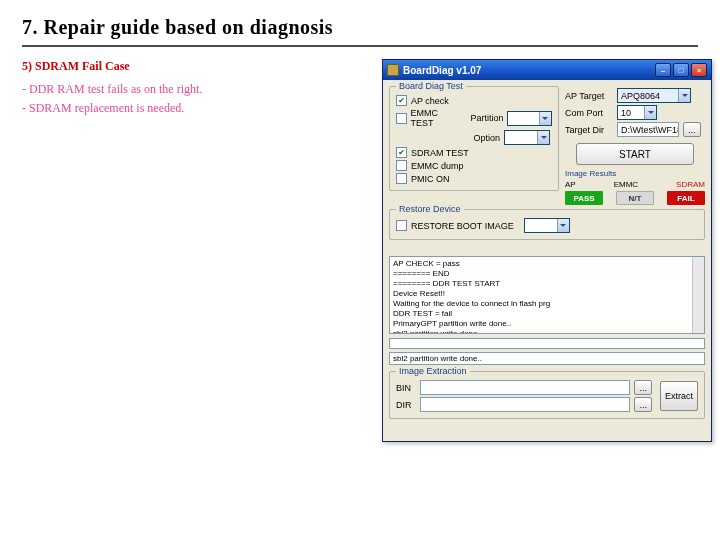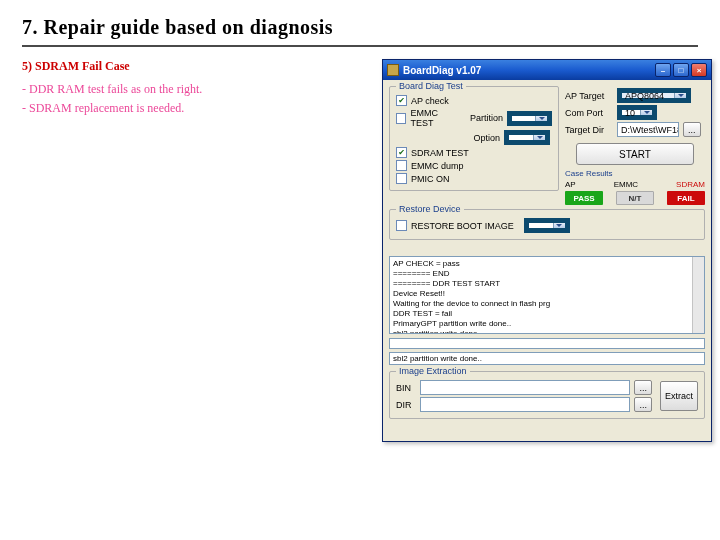--- a/index.html
+++ b/index.html
@@ -22,21 +22,21 @@
   .winbtn { width:16px; height:14px; background:linear-gradient(#6fa5f0,#2a66ce); border:1px solid #0a246a; border-radius:2px; display:flex; align-items:center; justify-content:center; font-size:8px; color:#fff; }
   .winbtn.close { background:linear-gradient(#f07d6f,#d43a25); }
   .client { padding:6px; font-size:9px; color:#000; }
 
   .groupbox { border:1px solid #b0b0b0; border-radius:2px; padding:6px 6px 4px 6px; margin-bottom:16px; background:#ece9d8; position:relative; }
   .groupbox > .gtitle { position:absolute; top:-6px; left:6px; background:#ece9d8; padding:0 3px; font-size:9px; color:#1b3f8c; }
 
   .row2 { display:flex; align-items:center; margin:2px 0; gap:4px; }
   .chk { width:11px; height:11px; border:1px solid #6b8ab8; background:#fff; display:inline-flex; align-items:center; justify-content:center; font-size:8px; color:#166b16; }
   .lbl { font-size:9px; }
-  .select { height:15px; border:5px solid #0c4a6e; background:#fff; font-size:9px; padding:0 14px 0 3px; position:relative; display:inline-flex; align-items:center; }
+  .select { height:15px; border:1px solid #0c4a6e; background:#fff; font-size:9px; padding:0 14px 0 3px; position:relative; display:inline-flex; align-items:center; }
   .select .arrow { position:absolute; right:0; top:0; width:12px; height:100%; background:linear-gradient(#e4ecf7,#b8cde8); border-left:1px solid #7f9db9; display:flex; align-items:center; justify-content:center; }
   .select .arrow::after { content:""; border-left:3px solid transparent; border-right:3px solid transparent; border-top:3px solid #2b4f8c; }
   .txt { height:15px; border:1px solid #7f9db9; background:#fff; font-size:9px; padding:0 3px; display:inline-flex; align-items:center; }
   .smallbtn { height:15px; border:1px solid #888; background:linear-gradient(#fff,#ddd); font-size:9px; padding:0 4px; display:inline-flex; align-items:center; border-radius:2px; }
 
   .startbtn { height:22px; border:1px solid #888; background:linear-gradient(#fdfdfd,#e3e3e3); border-radius:3px; display:flex; align-items:center; justify-content:center; font-size:10px; width:118px; }
 
   .badge { display:inline-flex; align-items:center; justify-content:center; height:14px; font-size:8px; font-weight:bold; border-radius:1px; color:#fff; padding:0 0; min-width:38px; }
   .badge.pass { background:#1aa61a; }
   .badge.nt   { background:#d9d9d9; color:#333; border:1px solid #aaa; }
@@ -138,21 +138,21 @@
               </div>
               <div class="row2">
                 <span class="lbl" style="width:48px">Target Dir</span>
                 <span class="txt" style="width:62px;overflow:hidden">D:\Wtest\WF180L</span>
                 <span class="smallbtn">...</span>
               </div>
               <div class="row2" style="margin-top:6px;justify-content:center">
                 <span class="startbtn">START</span>
               </div>
               <div class="trhdr">
-                <span class="title2">Case Results</span>
+                <span class="title2">Image Results</span>
               </div>
               <div class="row2" style="justify-content:space-between;font-size:8px">
                 <span>AP</span>
                 <span>EMMC</span>
                 <span class="sdram" style="color:#cc0a0a">SDRAM</span>
               </div>
               <div class="row2" style="justify-content:space-between">
                 <span class="badge pass">PASS</span>
                 <span class="badge nt">N/T</span>
                 <span class="badge fail">FAIL</span>

